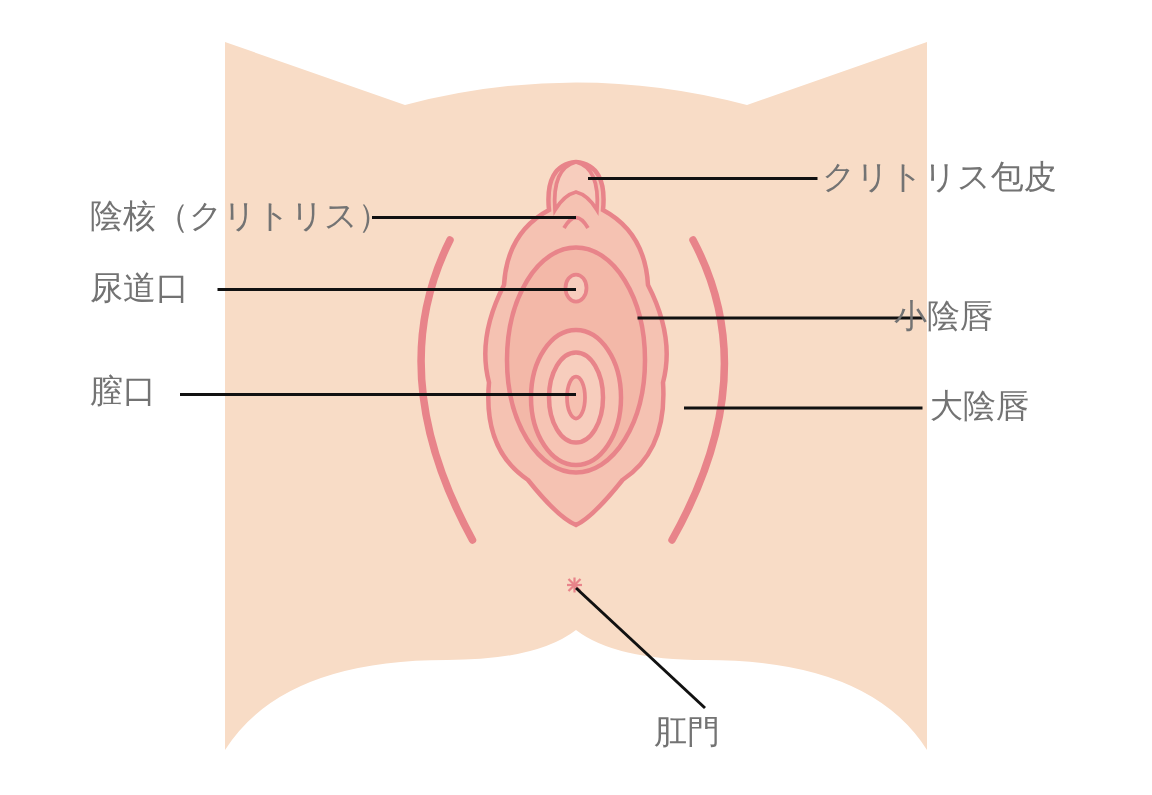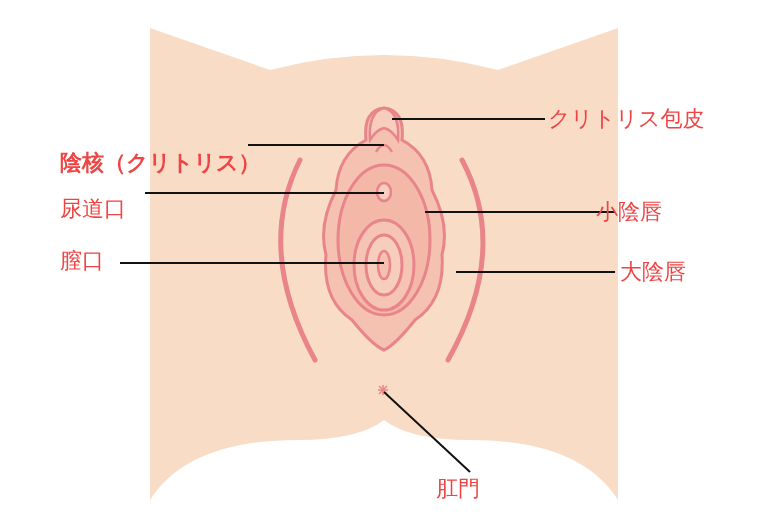--- a/index.html
+++ b/index.html
@@ -1,19 +1,19 @@
 <!DOCTYPE html>
 <html><head>
   <meta charset="utf-8">
   <style>
     html, body { margin: 0; padding: 0; background: #ffffff; }
     body { width: 768px; height: 530px; overflow: hidden; position: relative;
            font-family: "DejaVu Sans", "Liberation Sans", sans-serif; }
     .diagram { position: absolute; left: 0; top: 0; width: 768px; height: 530px; }
-    .label { position: absolute; font-size: 22px; color: #ef4444; line-height: 1; white-space: nowrap; }
+    .label { position: absolute; font-size: 22px; color: #737373; line-height: 1; white-space: nowrap; }
   </style>
 </head>
 <body>
 
 <svg class="diagram" viewBox="0 0 768 530" xmlns="http://www.w3.org/2000/svg">
   <path d="M150,28 L270,70 Q384,40 498,70 L618,28 L618,500 Q580,440 470,440 Q410,440 384,420 Q358,440 298,440 Q188,440 150,500 Z" fill="#f8dcc6"></path>
 
   <path d="M300,160 Q255,250 315,360" fill="none" stroke="#e8848a" stroke-width="5" stroke-linecap="round"></path>
   <path d="M462,160 Q510,250 448,360" fill="none" stroke="#e8848a" stroke-width="5" stroke-linecap="round"></path>
 
@@ -42,18 +42,18 @@
     <line x1="248" y1="145" x2="384" y2="145"></line>
     <line x1="145" y1="193" x2="384" y2="193"></line>
     <line x1="425" y1="212" x2="615" y2="212"></line>
     <line x1="120" y1="263" x2="384" y2="263"></line>
     <line x1="456" y1="272" x2="615" y2="272"></line>
     <line x1="384" y1="392" x2="470" y2="472"></line>
   </g>
 </svg>
 
 <div class="label" style="left:548px; top:108px;">クリトリス包皮</div>
-<div class="label" style="left:60px; top:152px;font-weight:bold;">陰核（クリトリス）</div>
-<div class="label" style="left:60px; top:198px;">尿道口</div>
+<div class="label" style="left:60px; top:134px;">陰核（クリトリス）</div>
+<div class="label" style="left:60px; top:182px;">尿道口</div>
 <div class="label" style="left:596px; top:201px;">小陰唇</div>
 <div class="label" style="left:60px; top:252px;font-family:Liberation Mono, monospace;">膣口</div>
 <div class="label" style="left:620px; top:261px;">大陰唇</div>
 <div class="label" style="left:436px; top:478px;">肛門</div>
 
 </body></html>

